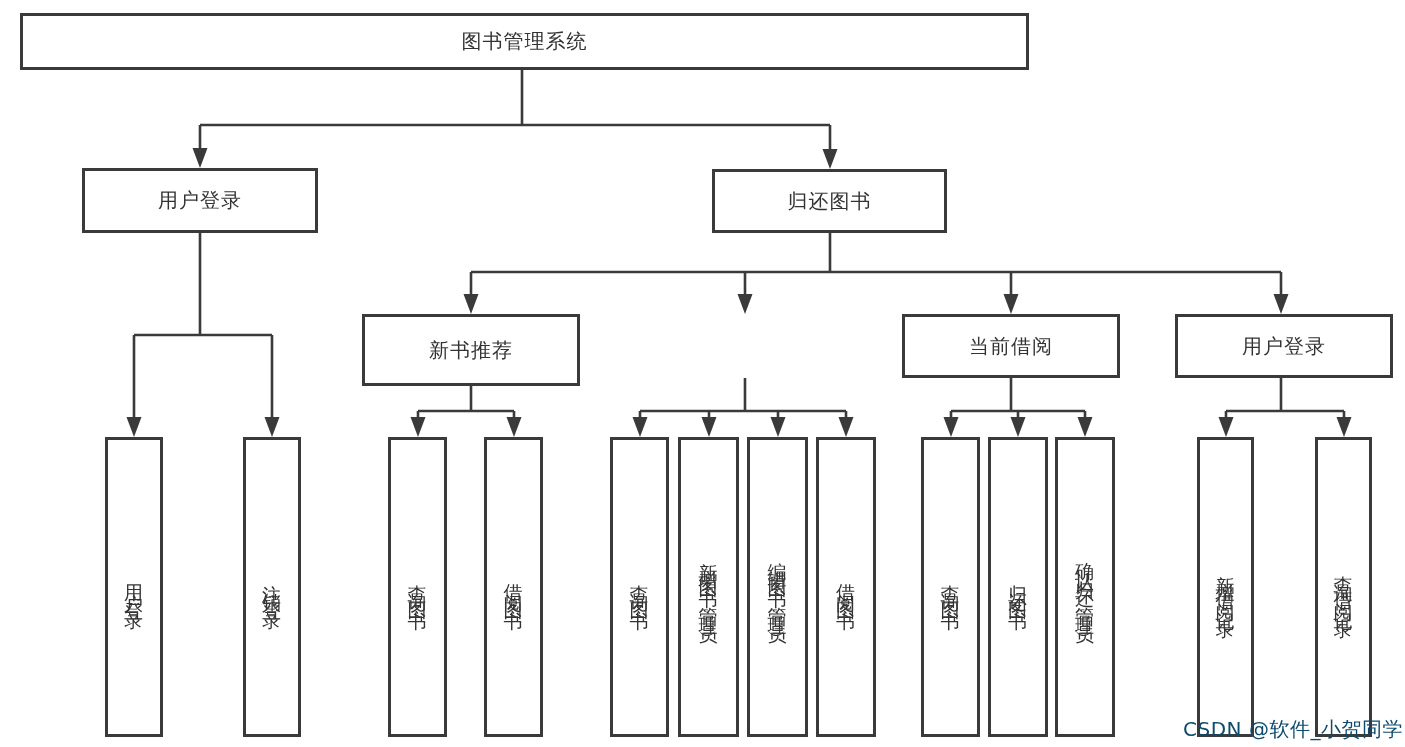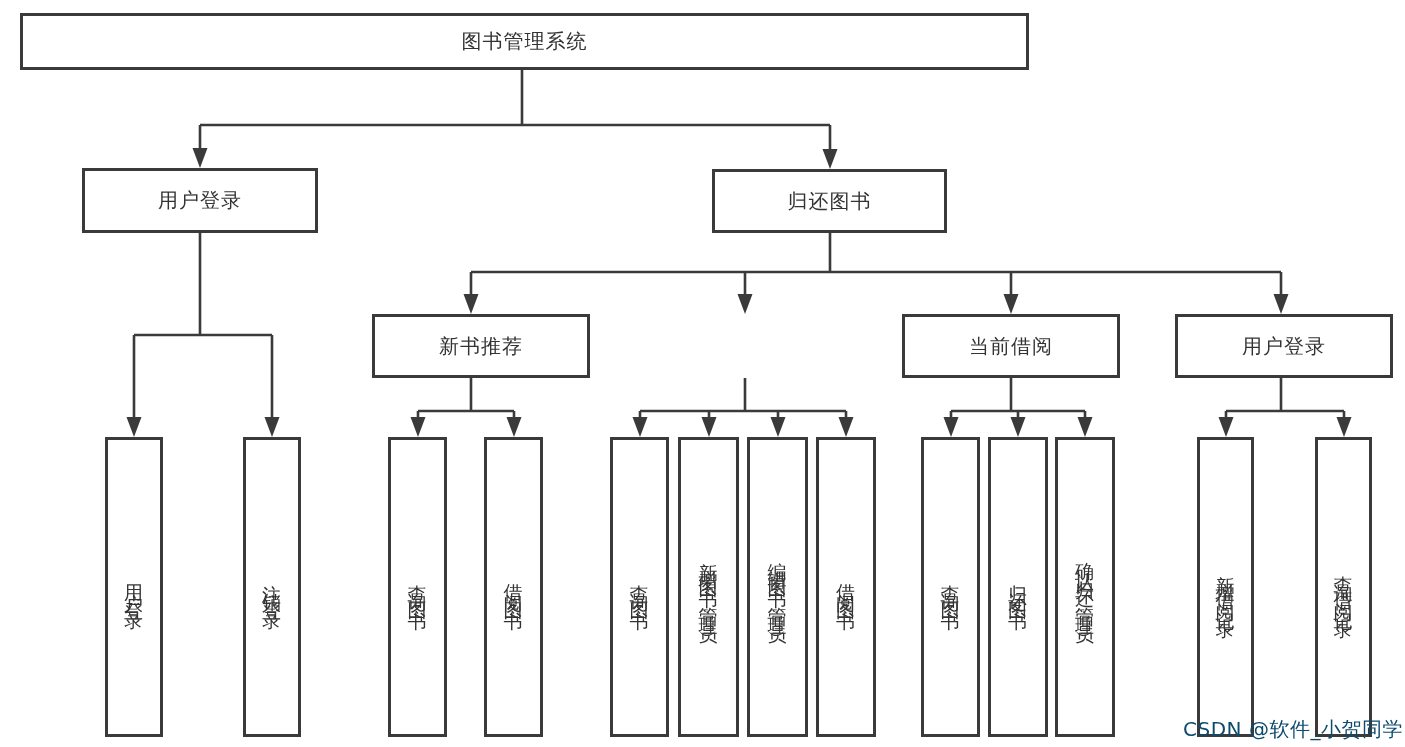--- a/index.html
+++ b/index.html
@@ -90,21 +90,21 @@
     <span>图书管理系统</span>
   </div>
 
   <div class="node" style="left:82px;top:168px;width:236px;height:65px;">
     <span>用户登录</span>
   </div>
   <div class="node" style="left:712px;top:169px;width:235px;height:64px;">
     <span>归还图书</span>
   </div>
 
-  <div class="node" style="left:372px;top:314px;width:218px;height:64px;">
+  <div class="node" style="left:362px;top:314px;width:218px;height:72px;">
     <span>新书推荐</span>
   </div>
   <div class="node" style="left:902px;top:314px;width:218px;height:64px;align-items:center;">
     <span>当前借阅</span>
   </div>
   <div class="node" style="left:1175px;top:314px;width:218px;height:64px;">
     <span>用户登录</span>
   </div>
 
   <div class="leaf" style="left:105px;width:58px;">

